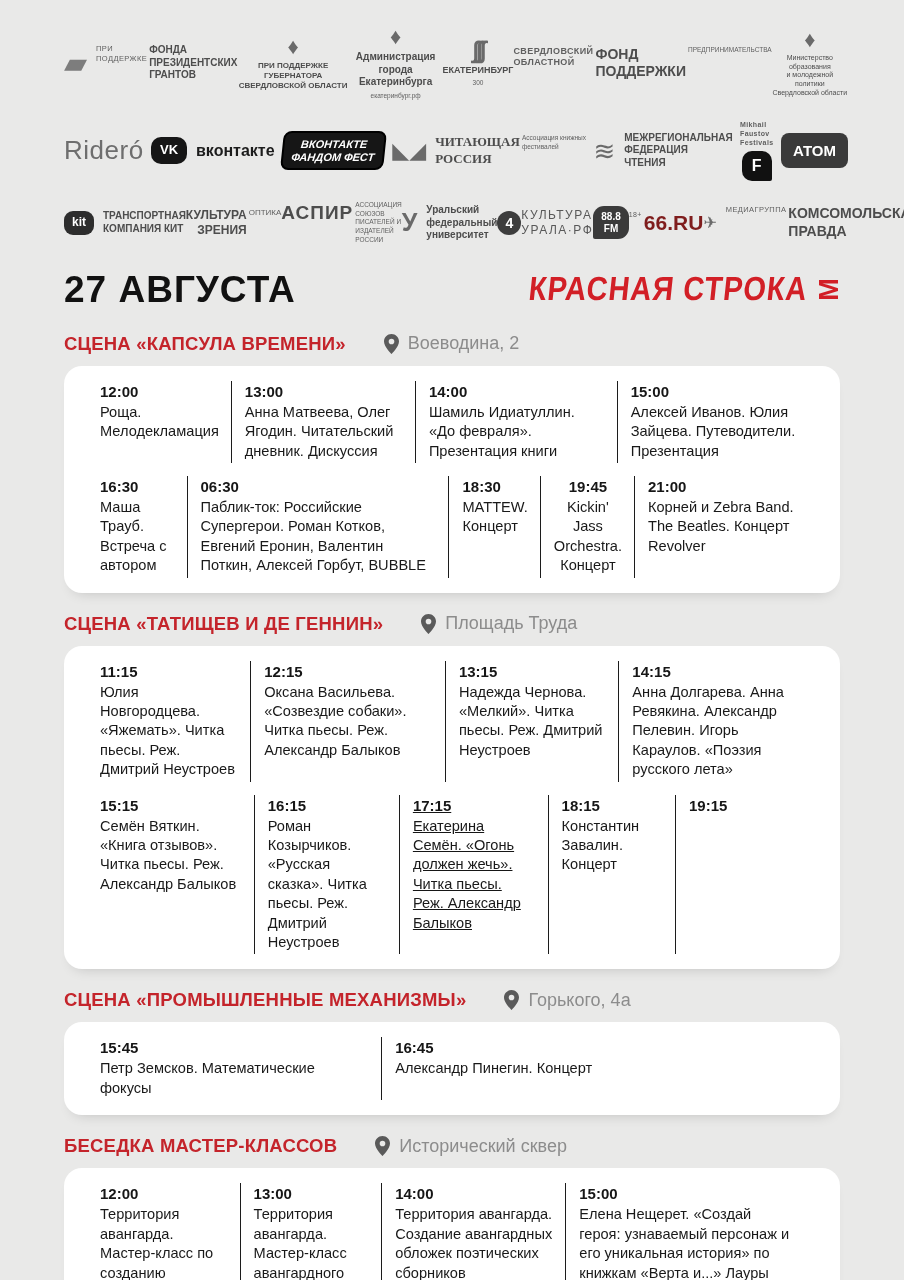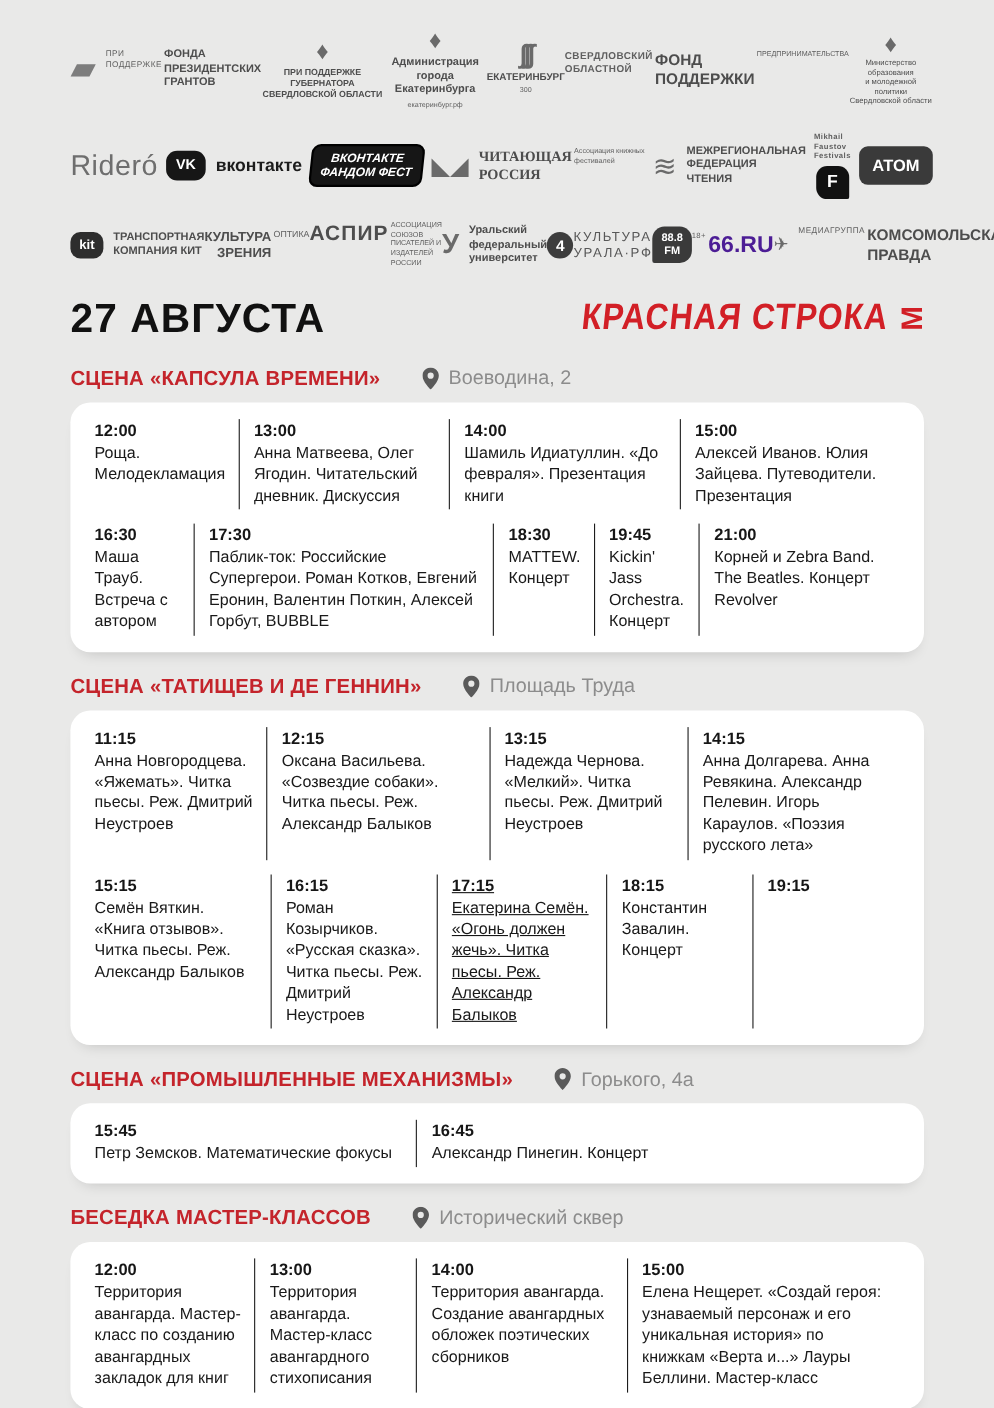--- a/index.html
+++ b/index.html
@@ -41,36 +41,36 @@
   [data-name="sponsor-kit"] .sp-badge{font-size:12px;border-radius:9px}
   [data-name="sponsor-kultura-zreniya"] .sp-col{text-align:right}
   [data-name="sponsor-kultura-zreniya"] .sp-main{font-size:12px}
   [data-name="sponsor-kultura-zreniya"] .sp-sub{font-size:8px}
   [data-name="sponsor-aspir"] .sp-main{font-size:19px;letter-spacing:1px}
   [data-name="sponsor-urfu"] .sp-icon{font-size:25px;font-weight:700}
   [data-name="sponsor-channel-4"] .sp-badge{border-radius:50%;width:24px;height:24px;display:flex;align-items:center;justify-content:center;font-size:14px;padding:0;background:#3d3d3d}
   [data-name="sponsor-kultura-urala"] .sp-main{font-size:12px;font-weight:400;letter-spacing:1.5px;color:#585858}
   [data-name="sponsor-radio-888"] .sp-badge{border-radius:11px 11px 11px 2px;background:#3a3a3a}
   [data-name="sponsor-66ru"] .sp-top{text-align:right;font-size:7px}
-  [data-name="sponsor-66ru"] .sp-main{font-size:21px;color:#4c1d95}
+  [data-name="sponsor-66ru"] .sp-main{font-size:21px;color:#7f1d1d}
   [data-name="sponsor-komsomolskaya-pravda"] .sp-icon{font-size:16px}
   [data-name="sponsor-komsomolskaya-pravda"] .sp-main{font-size:14px}
   
   .brand{display:flex;justify-content:space-between;align-items:center;padding:22px 64px 2px}
   .date-title{font-size:37px;font-weight:800;letter-spacing:1px;color:#111;margin:0}
   .logo{display:flex;align-items:center;gap:10px;color:#d21f26}
   .logo-text{font-size:29px;font-weight:900;letter-spacing:1px;transform:skewX(-6deg) scaleY(1.15);text-transform:uppercase;white-space:nowrap}
   .logo-mark{font-size:27px;font-weight:900;transform:rotate(-90deg);line-height:1}
   
   .content{padding:0 64px}
   .sec-head{display:flex;align-items:center;margin:20px 0 11px}
   .sec-title{font-size:18.5px;font-weight:800;color:#c4242b;margin:0;letter-spacing:.2px}
   .loc{display:flex;align-items:center;gap:9px;margin-left:38px;color:#8c8c8c;font-size:18px}
   .pin{flex:0 0 auto}
-  .card{background:#fff;border-radius:18px;padding:15px 20px;box-shadow:0 8px 14px -9px rgba(0,0,0,.2)}
+  .card{background:#fff;border-radius:18px;padding:15px 34px;box-shadow:0 8px 14px -9px rgba(0,0,0,.2)}
   .event-row{display:flex}
   .event-row + .event-row{margin-top:13px}
   .event-cell{box-sizing:border-box;padding:2px 12px 2px 13px;border-left:1.5px solid #1c1c1c}
   .event-cell:first-child{border-left:none;padding-left:2px}
   .event-time{font-weight:700;font-size:15px;margin-bottom:3px}
   .event-desc{font-size:14.6px;line-height:1.33;color:#191919}
 </style>
 </head>
 <body data-name="poster">
 
@@ -258,28 +258,28 @@
             <div data-name="event-time" class="event-time">15:00</div>
             <div data-name="event-desc" class="event-desc">Алексей Иванов. Юлия Зайцева. Путеводители. Презентация</div>
           </div>
         </div>
         <div data-name="event-row" class="event-row">
           <div data-name="event-cell" class="event-cell" style="flex: 0 0 12.5%;">
             <div data-name="event-time" class="event-time">16:30</div>
             <div data-name="event-desc" class="event-desc">Маша Трауб. Встреча с автором</div>
           </div>
           <div data-name="event-cell" class="event-cell" style="flex: 0 0 37%;">
-            <div data-name="event-time" class="event-time">17:30</div>
+            <div data-name="event-time" class="event-time">06:30</div>
             <div data-name="event-desc" class="event-desc">Паблик-ток: Российские Супергерои. Роман Котков, Евгений Еронин, Валентин Поткин, Алексей Горбут, BUBBLE</div>
           </div>
           <div data-name="event-cell" class="event-cell" style="flex: 0 0 12%;">
             <div data-name="event-time" class="event-time">18:30</div>
             <div data-name="event-desc" class="event-desc">MATTEW. Концерт</div>
           </div>
-          <div data-name="event-cell" class="event-cell" style="flex: 0 0 13%;">
+          <div data-name="event-cell" class="event-cell" style="flex: 0 0 13%; text-align: center;">
             <div data-name="event-time" class="event-time">19:45</div>
             <div data-name="event-desc" class="event-desc">Kickin' Jass Orchestra. Концерт</div>
           </div>
           <div data-name="event-cell" class="event-cell" style="flex: 0 0 25.5%;">
             <div data-name="event-time" class="event-time">21:00</div>
             <div data-name="event-desc" class="event-desc">Корней и Zebra Band. The Beatles. Концерт Revolver</div>
           </div>
         </div>
       </div>
   </section>
@@ -291,21 +291,21 @@
         <svg class="pin" data-name="location-pin-icon" width="15" height="20" viewBox="0 0 24 32">
             <path d="M12 0C5.4 0 0 5.4 0 12c0 8.4 12 20 12 20s12-11.6 12-20C24 5.4 18.6 0 12 0zm0 16.5A4.5 4.5 0 1 1 12 7.5a4.5 4.5 0 0 1 0 9z" fill="#5a5a5a"></path>
           </svg>
         <span data-name="location-text">Площадь Труда</span>
       </span>
     </div>
     <div class="card" data-name="schedule-card-1">
         <div data-name="event-row" class="event-row">
           <div data-name="event-cell" class="event-cell" style="flex: 0 0 21.5%;">
             <div data-name="event-time" class="event-time">11:15</div>
-            <div data-name="event-desc" class="event-desc">Анна Новгородцева. «Яжемать». Читка пьесы. Реж. Дмитрий Неустроев</div>
+            <div data-name="event-desc" class="event-desc">Юлия Новгородцева. «Яжемать». Читка пьесы. Реж. Дмитрий Неустроев</div>
           </div>
           <div data-name="event-cell" class="event-cell" style="flex: 0 0 27.5%;">
             <div data-name="event-time" class="event-time">12:15</div>
             <div data-name="event-desc" class="event-desc">Оксана Васильева. «Созвездие собаки». Читка пьесы. Реж. Александр Балыков</div>
           </div>
           <div data-name="event-cell" class="event-cell" style="flex: 0 0 24.5%;">
             <div data-name="event-time" class="event-time">13:15</div>
             <div data-name="event-desc" class="event-desc">Надежда Чернова. «Мелкий». Читка пьесы. Реж. Дмитрий Неустроев</div>
           </div>
           <div data-name="event-cell" class="event-cell" style="flex: 0 0 26.5%;">

